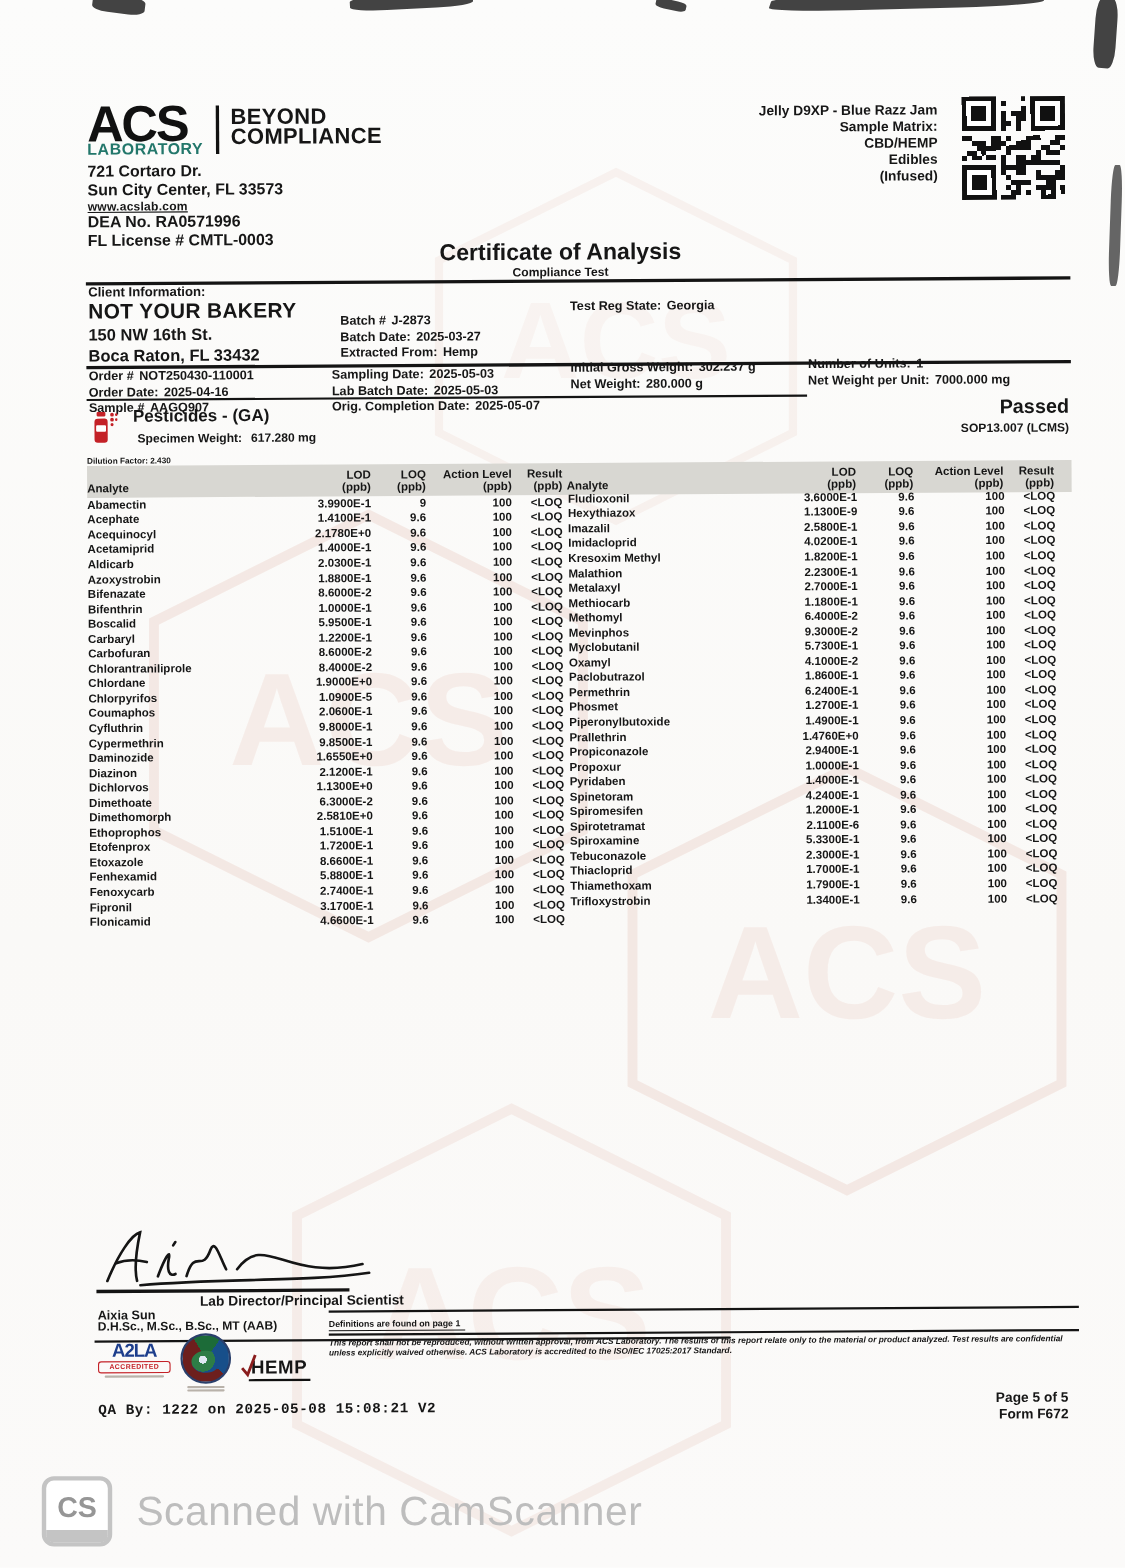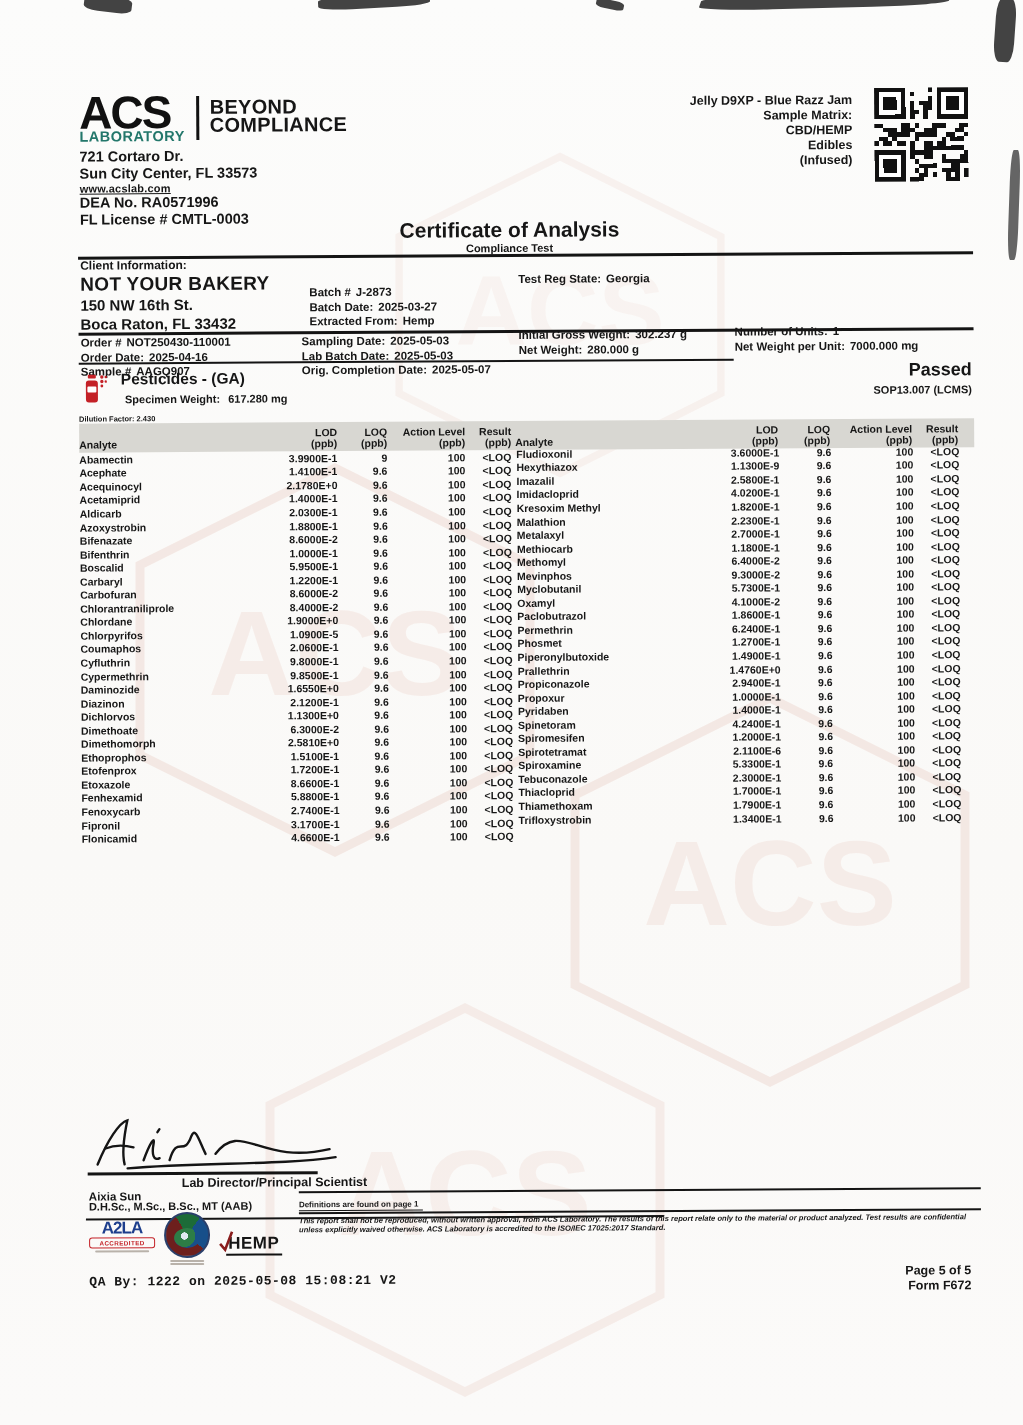--- a/index.html
+++ b/index.html
@@ -845,14 +845,21 @@
     </div>
 
     <div class="abs" id="qa-line">QA By: 1222 on 2025-05-08 15:08:21 V2</div>
     <div class="abs" id="page-info">
       <div>Page 5 of 5</div>
       <div>Form F672</div>
     </div>
 
   </div>
 
+  <div id="cs-footer">
+    <div id="cs-icon">
+      <span id="cs-letters">CS</span>
+      <div id="cs-bar"></div>
+    </div>
+    <div id="cs-text">Scanned with CamScanner</div>
+  </div>
 
 </div>
 
 </body></html>

